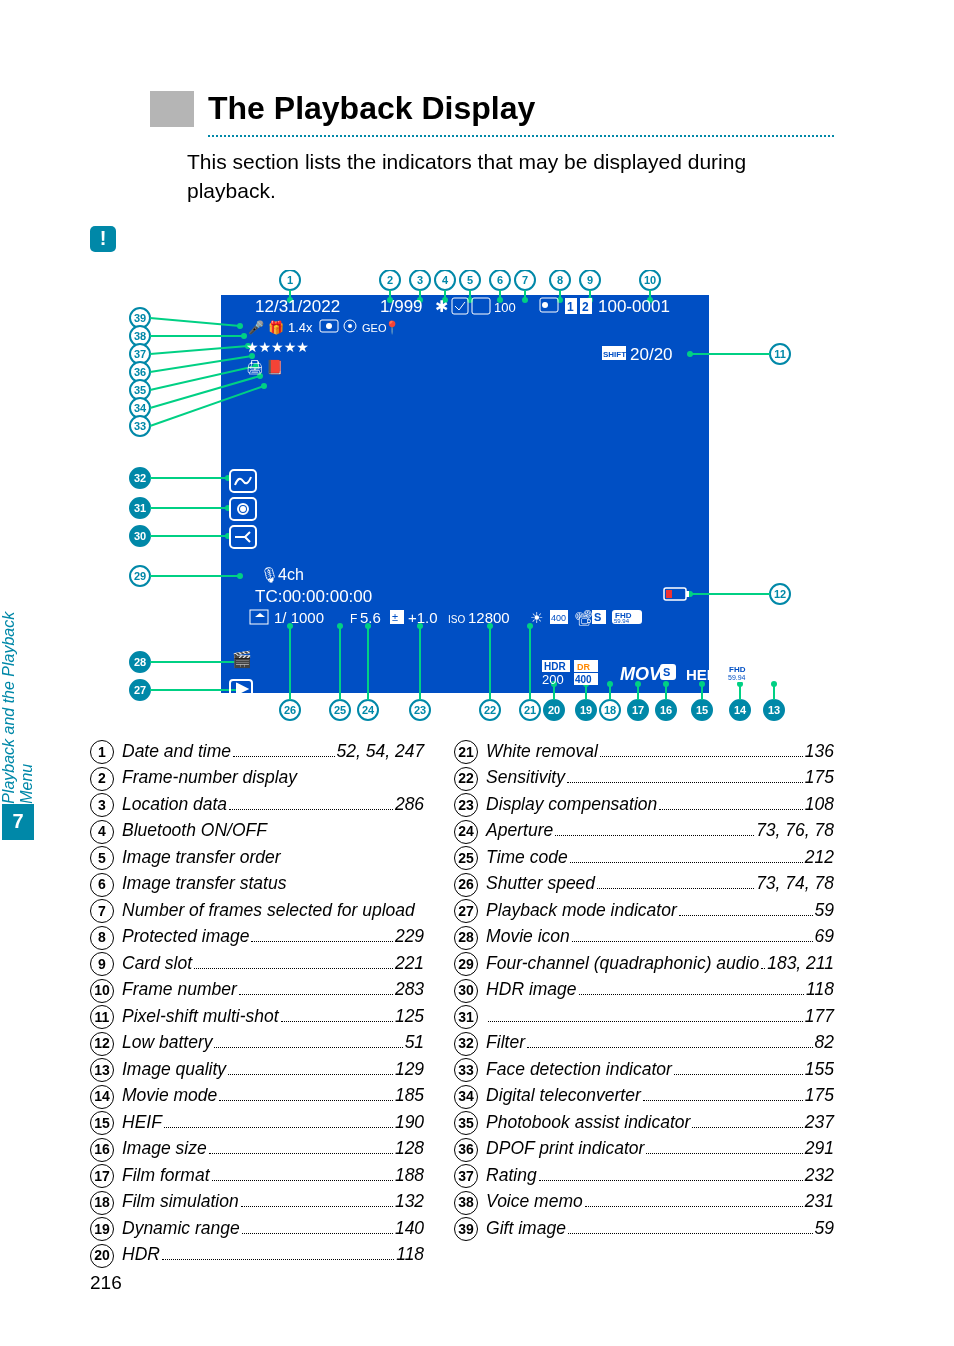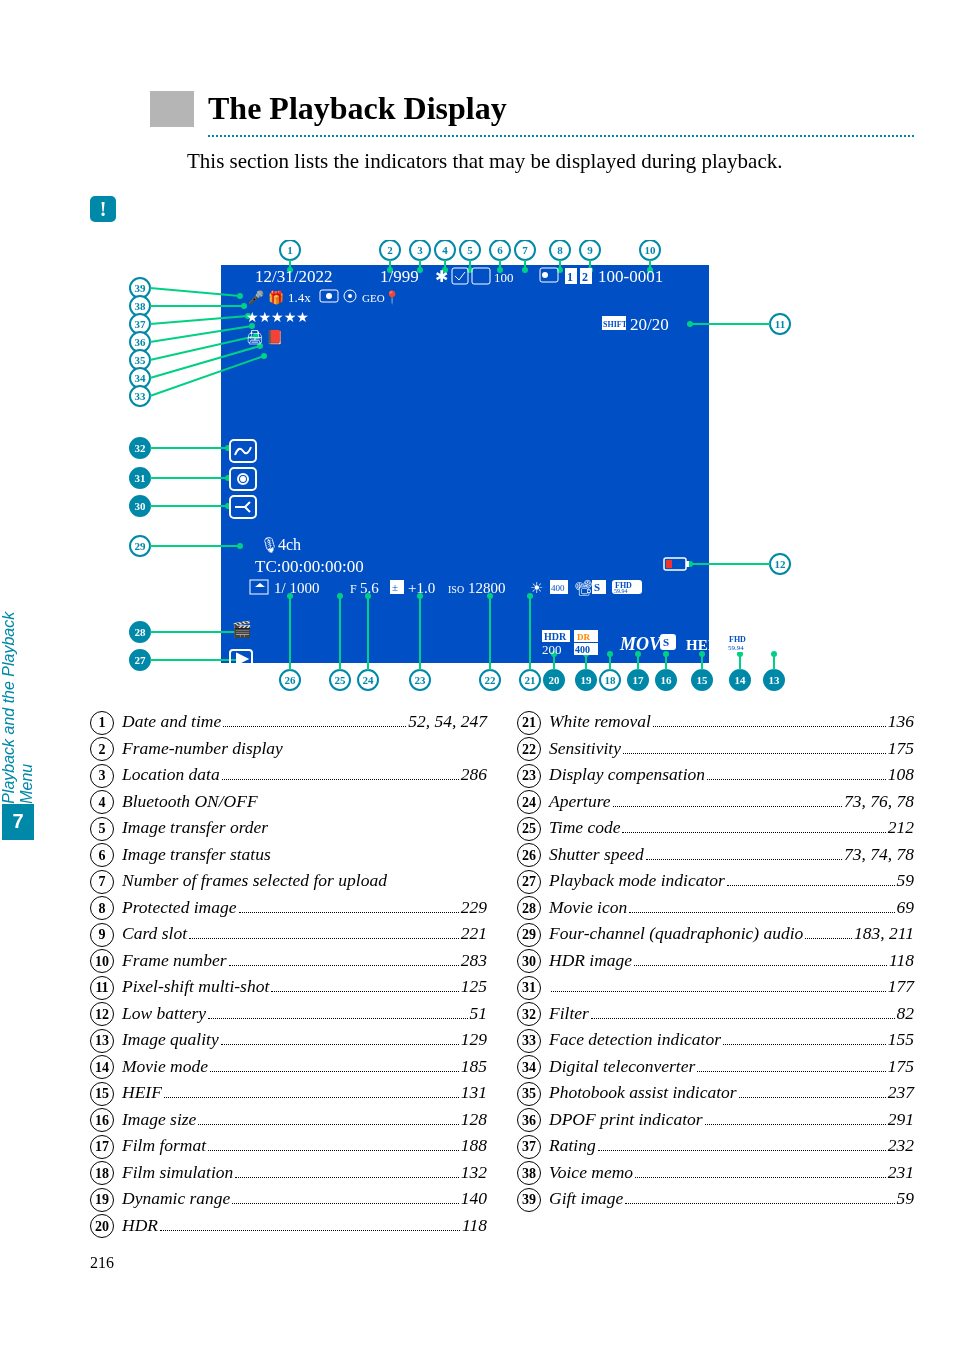--- a/index.html
+++ b/index.html
@@ -34,22 +34,21 @@
     color: #fff;
     font-size: 20px;
     font-weight: bold;
     width: 32px;
     height: 40px;
     display: flex;
     align-items: center;
     justify-content: center;
   }
   .page-content {
-    padding: 90px 40px 40px 150px;
-    font-family: Liberation Serif, serif;
+    padding: 90px 120px 40px 150px;
   }
   .title-block {
     display: flex;
     align-items: center;
     margin-bottom: 8px;
   }
   .title-square {
     width: 44px;
     height: 36px;
     background: #b5b5b5;
@@ -133,23 +132,23 @@
   .legend-dots {
     flex: 1;
     border-bottom: 1.5px dotted #000;
     margin: 0 2px 4px 2px;
     min-width: 4px;
   }
   .legend-page {
     white-space: nowrap;
   }
   .page-num {
-    font-size: 16px;
+    font-size: 19px;
     margin-left: -60px;
-    margin-top: 16px;
+    margin-top: 4px;
   }
 </style>
 </head>
 <body>
 
 <div class="side-tab">
   <span class="side-label">Playback and the Playback Menu</span>
   <span class="side-chapter">7</span>
 </div>
 
@@ -526,21 +525,21 @@
         <div class="legend-row">
           <span class="legend-num">14</span>
           <span class="legend-label">Movie mode</span>
           <span class="legend-dots"></span>
           <span class="legend-page">185</span>
         </div>
         <div class="legend-row">
           <span class="legend-num">15</span>
           <span class="legend-label">HEIF</span>
           <span class="legend-dots"></span>
-          <span class="legend-page">131</span>
+          <span class="legend-page">190</span>
         </div>
         <div class="legend-row">
           <span class="legend-num">16</span>
           <span class="legend-label">Image size</span>
           <span class="legend-dots"></span>
           <span class="legend-page">128</span>
         </div>
         <div class="legend-row">
           <span class="legend-num">17</span>
           <span class="legend-label">Film format</span>

